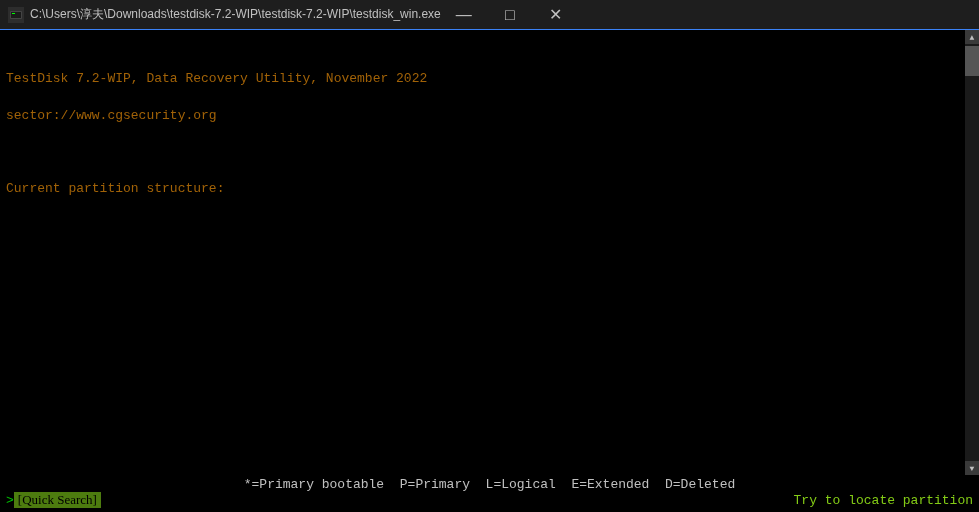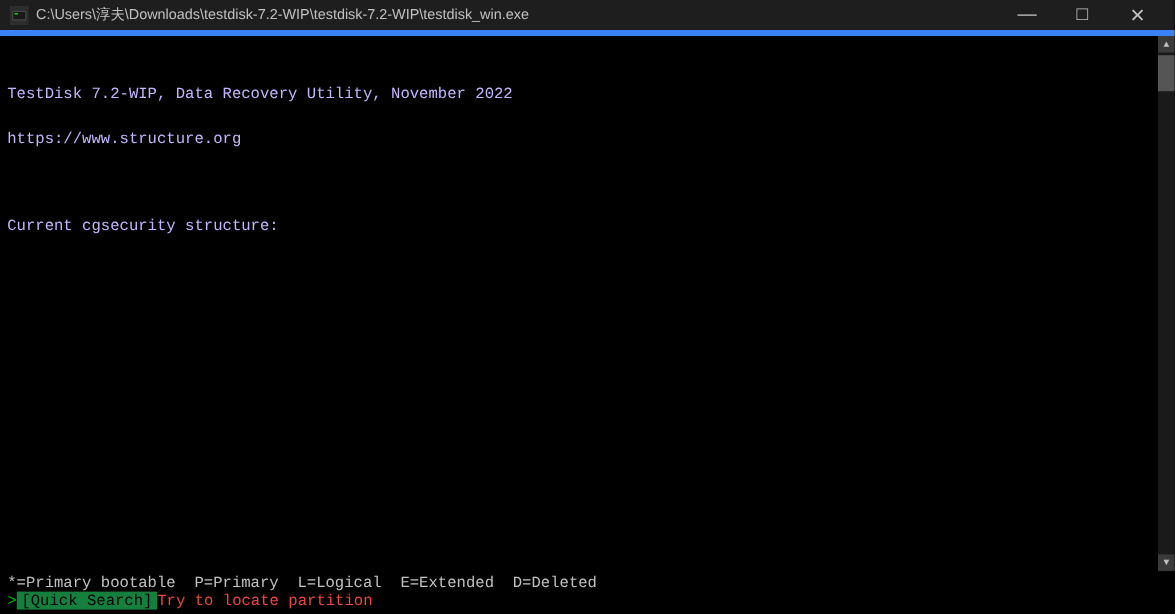--- a/index.html
+++ b/index.html
@@ -15,24 +15,23 @@
       display: flex;
       flex-direction: column;
     }
 
     
     .title-bar {
       background: #1e1e1e;
       height: 30px;
       display: flex;
       align-items: center;
-      justify-content: space-between;
       padding: 0 8px;
       flex-shrink: 0;
-      border-bottom: 5px solid #3b82f6;
+      border-bottom: 1px solid #3b82f6;
     }
 
     .title-bar-left {
       display: flex;
       align-items: center;
       gap: 6px;
     }
 
     .title-bar-icon {
       width: 16px;
@@ -82,59 +81,60 @@
       white-space: pre;
       line-height: 1.4;
     }
 
     .line {
       display: block;
       white-space: pre;
     }
 
     .line-white {
-      color: #c4b5fd;
+      color: #a16207;
     }
 
     
     .bottom-area {
       background: #000;
       padding: 2px 0 4px 0;
       flex-shrink: 0;
     }
 
     .legend-line {
       color: #c0c0c0;
       padding: 0 6px;
       font-size: 13px;
       white-space: pre;
+      text-align: center;
     }
 
     .quick-search-row {
       display: flex;
       align-items: center;
       padding: 0 6px;
       gap: 0;
     }
 
     .quick-search-btn {
-      background: #15803d;
+      background: #4d7c0f;
       color: #000;
       border: none;
-      font-family: Liberation Mono, monospace;
+      font-family: Liberation Serif, serif;
       font-size: 13px;
       padding: 0 4px;
       cursor: pointer;
       white-space: nowrap;
     }
 
     .try-to-locate {
       flex: 1;
-      text-align: left;
-      color: #ef4444;
+      text-align: right;
+      color: #84cc16;
       font-size: 13px;
     }
 
     
     .scrollbar {
       position: absolute;
       right: 0;
       top: 0;
       width: 14px;
       height: 100%;
@@ -186,23 +186,23 @@
   <div class="title-bar-controls">
     <button class="title-btn">—</button>
     <button class="title-btn">□</button>
     <button class="title-btn close">✕</button>
   </div>
 </div>
 
 <div class="terminal">
   <div class="terminal-content" id="terminal-lines">
   <span class="line line-white">TestDisk 7.2-WIP, Data Recovery Utility, November 2022</span>
-<span class="line line-white">https://www.structure.org</span>
-<span class="line line-white">&nbsp;</span>
-<span class="line line-white">Current cgsecurity structure:</span>
+<span class="line line-white">sector://www.cgsecurity.org</span>
+<span class="line line-white">&nbsp;</span>
+<span class="line line-white">Current partition structure:</span>
 <span class="line line-white">&nbsp;</span>
 <span class="line line-white">&nbsp;</span>
 <span class="line line-white">&nbsp;</span>
 <span class="line line-white">&nbsp;</span>
 
 
 
 
 
 

